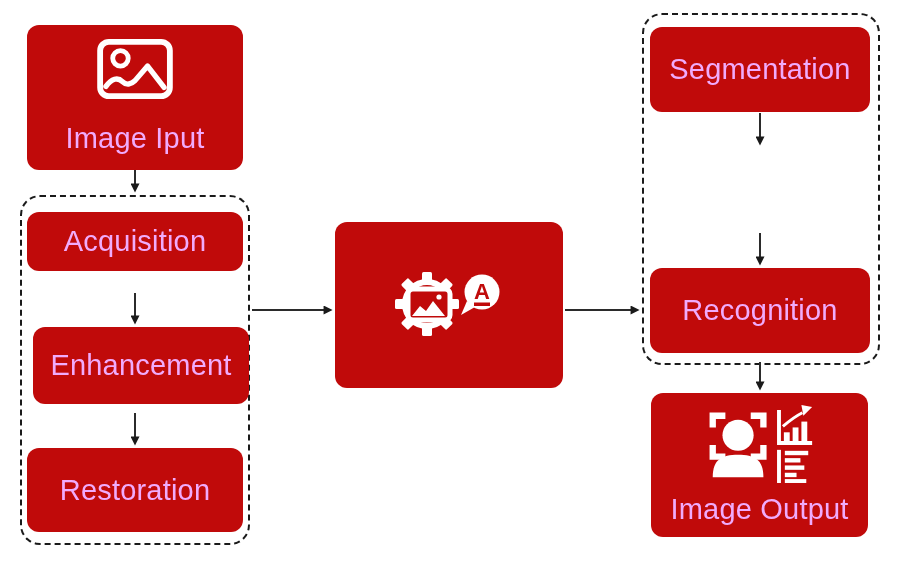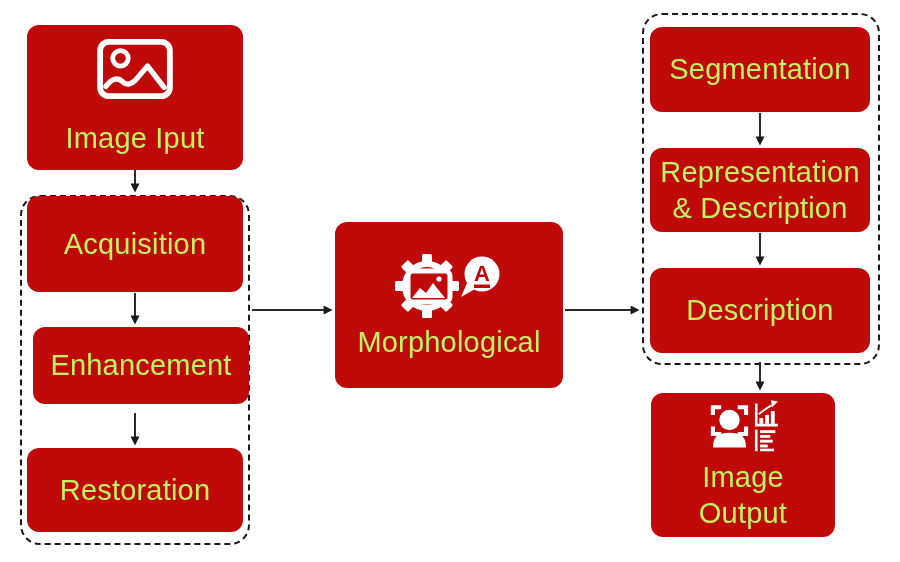--- a/index.html
+++ b/index.html
@@ -20,51 +20,52 @@
     flex-direction: column;
     align-items: center;
     justify-content: center;
     text-align: center;
     box-sizing: border-box;
     padding: 6px 8px;
   }
   .node .box-label {
     font-size: 29px;
     line-height: 1.25;
-    color: #bef264;
+    color: #f0abfc;
     letter-spacing: 0.2px;
+    text-align: right;
   }
   .node .box-label span { display: block; }
   .dashed-group {
     position: absolute;
     border: 2px dashed #1a1a1a;
     border-radius: 20px;
     box-sizing: border-box;
     background: transparent;
   }
   .arrow-layer {
     position: absolute;
     left: 0; top: 0;
     width: 900px; height: 562px;
     pointer-events: none;
   }
   .icon-svg { display: block; }
 
   
   #n-image-input   { left: 27px;  top: 25px;  width: 216px; height: 145px; }
   #g-preprocess    { left: 20px;  top: 195px; width: 230px; height: 350px; }
-  #n-acquisition   { left: 27px;  top: 196px; width: 216px; height: 96px; }
+  #n-acquisition   { left: 27px;  top: 212px; width: 216px; height: 59px; }
   #n-enhancement   { left: 33px;  top: 327px; width: 216px; height: 77px; }
   #n-restoration   { left: 27px;  top: 448px; width: 216px; height: 84px; }
   #n-morphological { left: 335px; top: 222px; width: 228px; height: 166px; }
   #g-analysis      { left: 642px; top: 13px;  width: 238px; height: 352px; }
   #n-segmentation  { left: 650px; top: 27px;  width: 220px; height: 85px; }
   #n-representation{ left: 650px; top: 148px; width: 220px; height: 84px; }
   #n-recognition   { left: 650px; top: 268px; width: 220px; height: 85px; }
-  #n-image-output  { left: 651px; top: 393px; width: 184px; height: 144px; }
+  #n-image-output  { left: 651px; top: 393px; width: 217px; height: 144px; }
 </style>
 </head>
 <body>
 
 <div class="canvas">
 
   <div class="dashed-group" id="g-preprocess"></div>
   <div class="dashed-group" id="g-analysis"></div>
 
   <svg class="arrow-layer" width="900" height="562" viewBox="0 0 900 562">
@@ -132,38 +133,31 @@
       <circle cx="44" cy="29" r="2.6" fill="#ffffff"></circle>
 
       <g>
         <path d="M72,33 L66,47 L80,39 Z" fill="#ffffff"></path>
         <circle cx="87" cy="24" r="17.5" fill="#ffffff"></circle>
         <text x="87" y="30.5" font-family="Liberation Sans, sans-serif" font-size="22" font-weight="bold" fill="#C00A0A" text-anchor="middle">A</text>
         <rect x="79" y="34.5" width="16" height="3.5" fill="#C00A0A"></rect>
       </g>
     </svg>
     <div class="box-label" style="margin-top:6px;">
-      <span>Morphological</span>
     </div>
   </div>
 
   <div class="node" id="n-segmentation">
     <div class="box-label">
       <span>Segmentation</span>
     </div>
   </div>
-  <div class="node" id="n-representation">
-    <div class="box-label">
-      <span>Representation</span>
-      <span>&amp; Description</span>
-    </div>
-  </div>
   <div class="node" id="n-recognition">
     <div class="box-label">
-      <span>Description</span>
+      <span>Recognition</span>
     </div>
   </div>
 
   <div class="node" id="n-image-output">
     <svg class="icon-svg" width="115" height="82" viewBox="0 0 118 84">
 
       <g fill="none" stroke="#ffffff" stroke-width="6.5">
         <path d="M11,25 L11,13 L24,13"></path>
         <path d="M50,13 L63,13 L63,25"></path>
         <path d="M11,43 L11,55 L24,55"></path>

